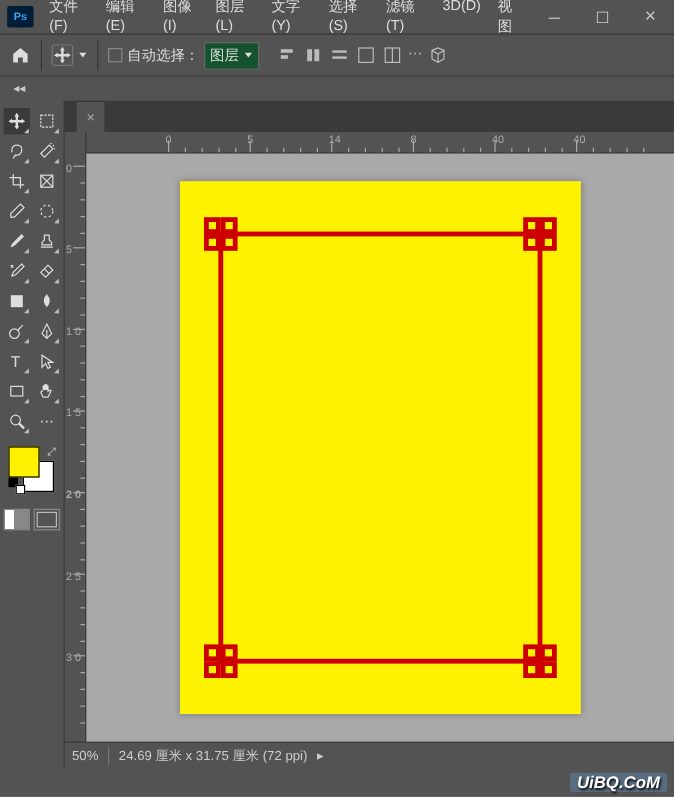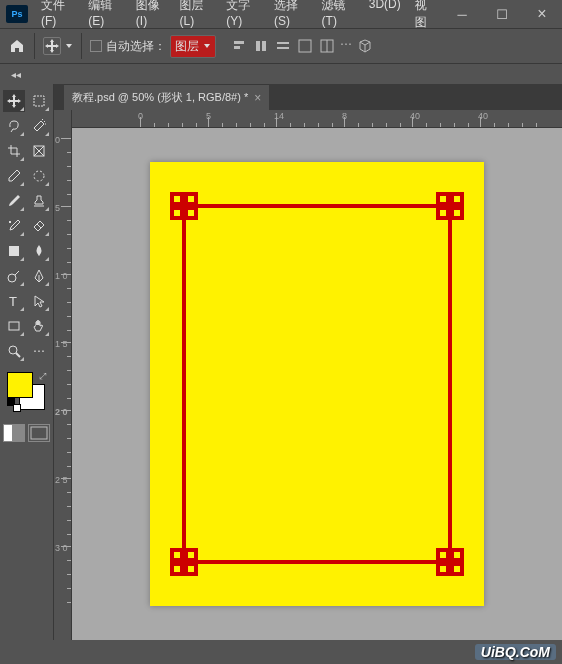--- a/index.html
+++ b/index.html
@@ -9,21 +9,21 @@
 .menubar { flex:1; display:flex; color:#ddd; font-size:12px; }
 .menu-item { padding:6px 7px; cursor:pointer; }
 .win-controls { display:flex; margin-left:auto; }
 .win-btn { width:40px; height:28px; display:flex; align-items:center; justify-content:center; color:#ccc; font-size:13px; }
 .win-btn:last-child { font-size:16px; }
 .opt-bar { height:36px; background:#535353; border-top:1px solid #383838; border-bottom:1px solid #383838; display:flex; align-items:center; padding:0 8px; color:#ddd; font-size:12px; gap:4px; }
 .opt-sep { width:1px; height:26px; background:#383838; margin:0 4px; }
 .ob-home,.ob-move { width:18px; height:18px; display:flex; align-items:center; justify-content:center; border:1px solid transparent; }
 .ob-move { border:1px solid #777; border-radius:2px; }
 .ob-check { width:12px; height:12px; border:1px solid #888; display:inline-block; margin-right:4px; vertical-align:middle; }
-.ob-select { display:flex; align-items:center; background:#b91c1c; border:1px solid #666; padding:2px 4px; border-radius:2px; }
+.ob-select { display:flex; align-items:center; background:#14532d; border:1px solid #666; padding:2px 4px; border-radius:2px; }
 .ob-select svg { margin-left:4px; }
 .ob-icons { display:flex; gap:4px; margin-left:10px; }
 .align-ic { width:18px; height:18px; display:flex; align-items:center; justify-content:center; }
 .tabrow { height:20px; background:#535353; display:flex; align-items:stretch; padding-left:4px; }
 .collapse-btn { width:24px; display:flex; align-items:center; justify-content:center; color:#ccc; font-size:10px; }
 .doc-area { display:flex; height:556px; }
 .toolbar { width:54px; background:#535353; border-right:1px solid #383838; display:flex; flex-direction:column; align-items:center; padding-top:4px; }
 .tool-grid { display:grid; grid-template-columns:22px 22px; gap:3px; margin-top:2px; }
 .tool { width:22px; height:22px; display:flex; align-items:center; justify-content:center; color:#ddd; position:relative; }
 .tool.active { background:#3a3a3a; }
@@ -278,21 +278,20 @@
       <div class="qm std"></div>
       <div class="qm mask"><svg width="20" height="16">
             <rect x="2" y="2" width="16" height="12" fill="none" stroke="#bbb"></rect>
           </svg></div>
     </div>
   </div>
 
   <div class="doc-wrap">
     <div class="tabbar">
       <div class="tab">
-        <span>教程.psd @ 50% (形状 1, RGB/8#) *</span>
         <span class="tab-close">×</span>
       </div>
     </div>
     <div class="ruler-h">
       <div class="ruler-corner"></div>
       <div class="ruler-h-canvas" id="ruler-h">
           <div class="num" style="left: 66px; top: 1px;">0</div>
           <div class="tick" style="left: 68px; bottom: 0px; width: 1px; height: 10px;"></div>
           <div class="tick" style="left: 82px; bottom: 0px; width: 1px; height: 4px;"></div>
           <div class="tick" style="left: 96px; bottom: 0px; width: 1px; height: 4px;"></div>
@@ -410,16 +409,22 @@
                 <rect x="288" y="388" width="10" height="10"></rect>
                   <rect x="302" y="388" width="10" height="10"></rect>
                 <rect x="288" y="402" width="10" height="10"></rect>
                   <rect x="302" y="402" width="10" height="10"></rect>
               </g>
             </g>
           </svg>
         </div>
       </div>
     </div>
+    <div class="statusbar">
+      <span>50%</span>
+      <span class="status-sep"></span>
+      <span>24.69 厘米 x 31.75 厘米 (72 ppi)</span>
+      <span class="status-arrow">▸</span>
+    </div>
   </div>
 </div>
 
 <div class="watermark">UiBQ.CoM</div>
 
 </body></html>

